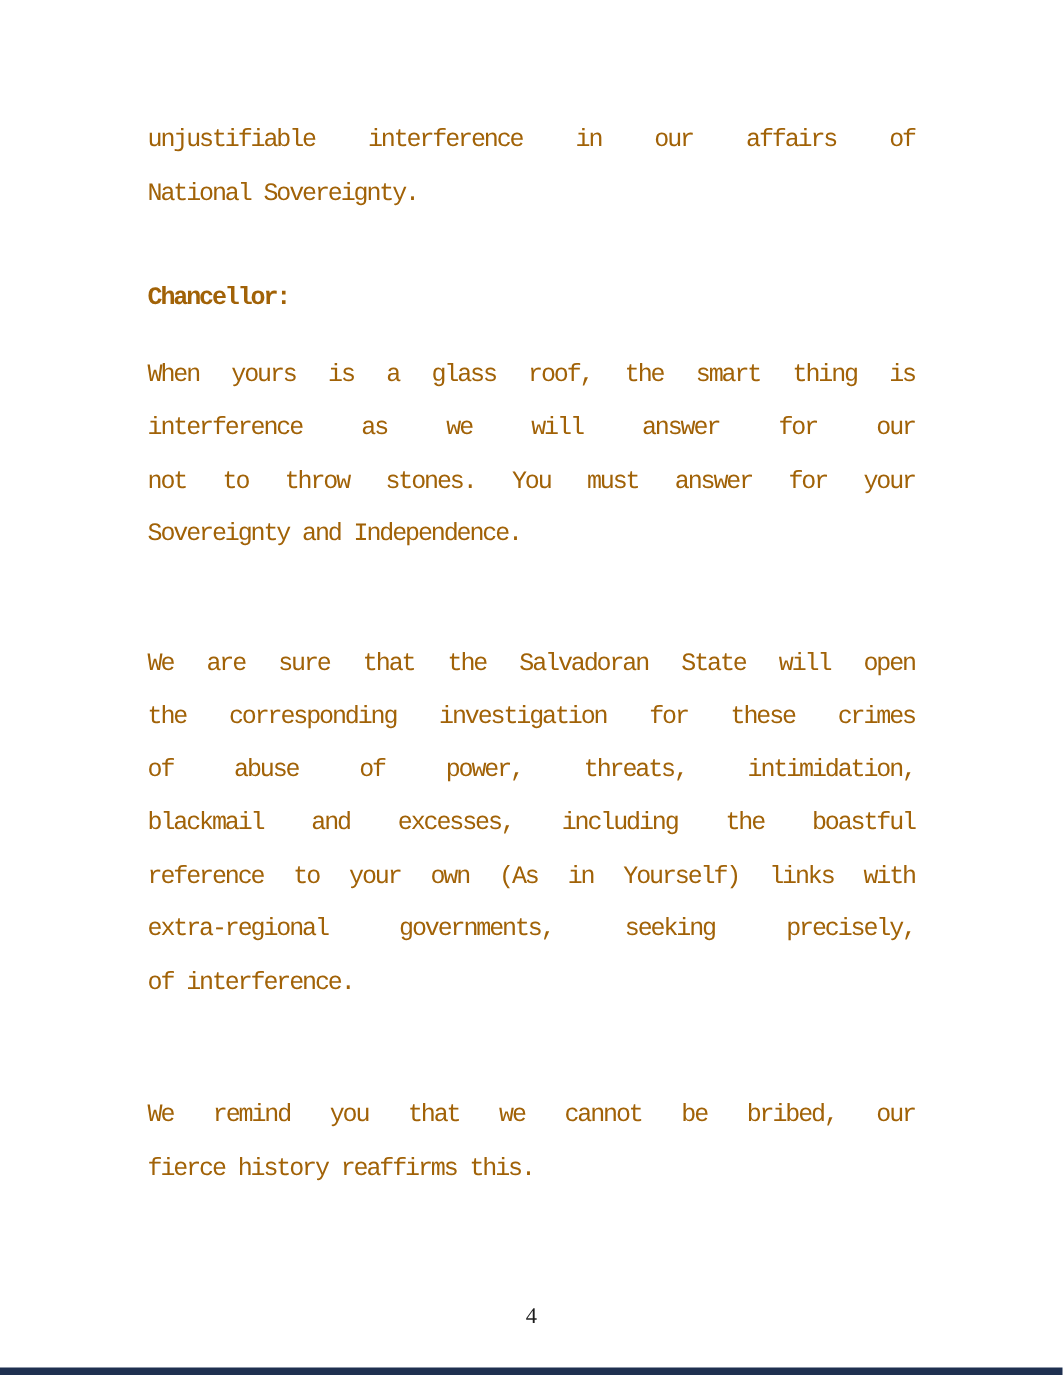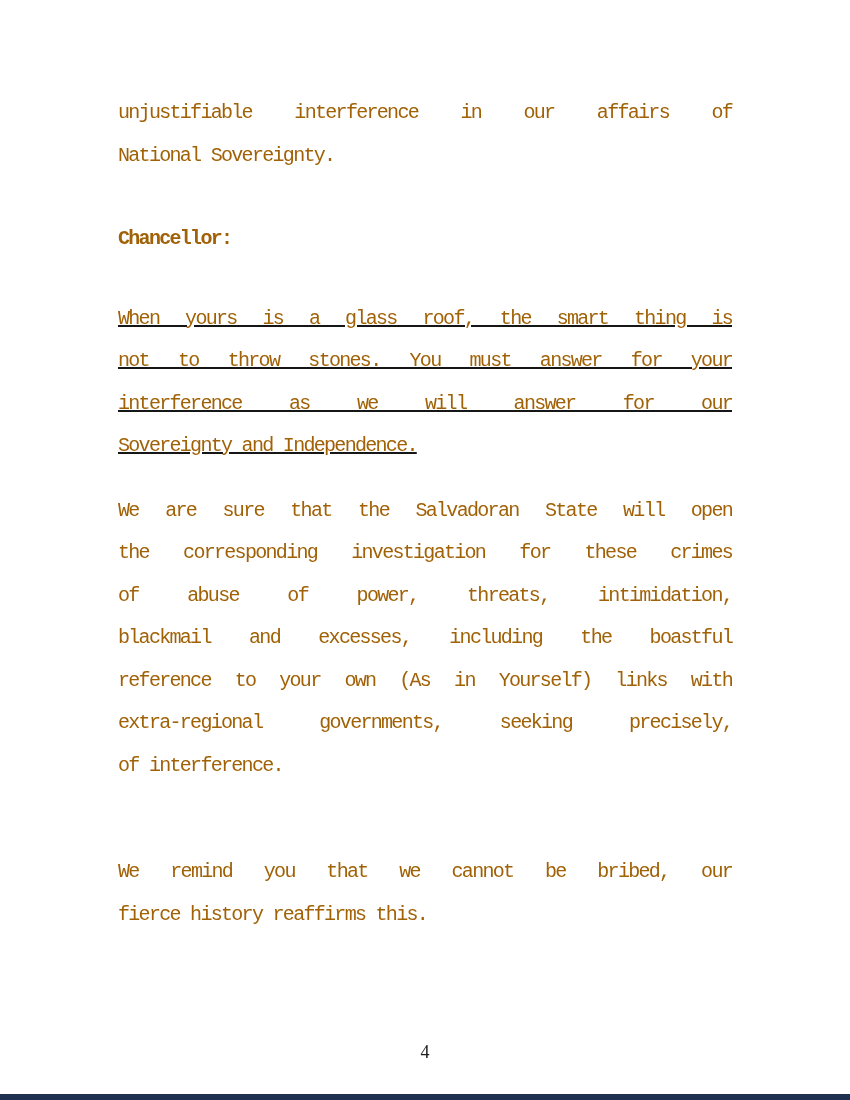--- a/index.html
+++ b/index.html
@@ -38,22 +38,22 @@
   .line.j {
     text-align: justify;
     text-align-last: justify;
   }
   .para.heading .line {
     font-weight: bold;
   }
   
   .para + .para { margin-top: 42px; }
   .para:nth-child(2) { margin-top: 41px; }  
-  .para:nth-child(3) { margin-top: 37px; text-decoration: underline; }  
-  .para:nth-child(4) { margin-top: 22px; }
+  .para:nth-child(3) { margin-top: 19px; }  
+  .para:nth-child(4) { margin-top: 61px; }
   .para:nth-child(5) { margin-top: 64px; }
   .footer {
     position: absolute;
     left: 118px;
     width: 614px;
     top: 1040px;
     text-align: center;
   }
   .page-number {
     font-family: "Liberation Serif", "DejaVu Serif", serif;
@@ -76,22 +76,22 @@
 <div class="doc" id="doc-body">
     <div class="para body">
       <div class="line j">unjustifiable interference in our affairs of</div>
       <div class="line">National Sovereignty.</div>
     </div>
     <div class="para heading">
       <div class="line">Chancellor:</div>
     </div>
     <div class="para body">
       <div class="line j">When yours is a glass roof, the smart thing is</div>
+      <div class="line j">interference as we will answer for our</div>
       <div class="line j">not to throw stones. You must answer for your</div>
-      <div class="line j">interference as we will answer for our</div>
       <div class="line">Sovereignty and Independence.</div>
     </div>
     <div class="para body">
       <div class="line j">We are sure that the Salvadoran State will open</div>
       <div class="line j">the corresponding investigation for these crimes</div>
       <div class="line j">of abuse of power, threats, intimidation,</div>
       <div class="line j">blackmail and excesses, including the boastful</div>
       <div class="line j">reference to your own (As in Yourself) links with</div>
       <div class="line j">extra-regional governments, seeking precisely,</div>
       <div class="line">of interference.</div>

